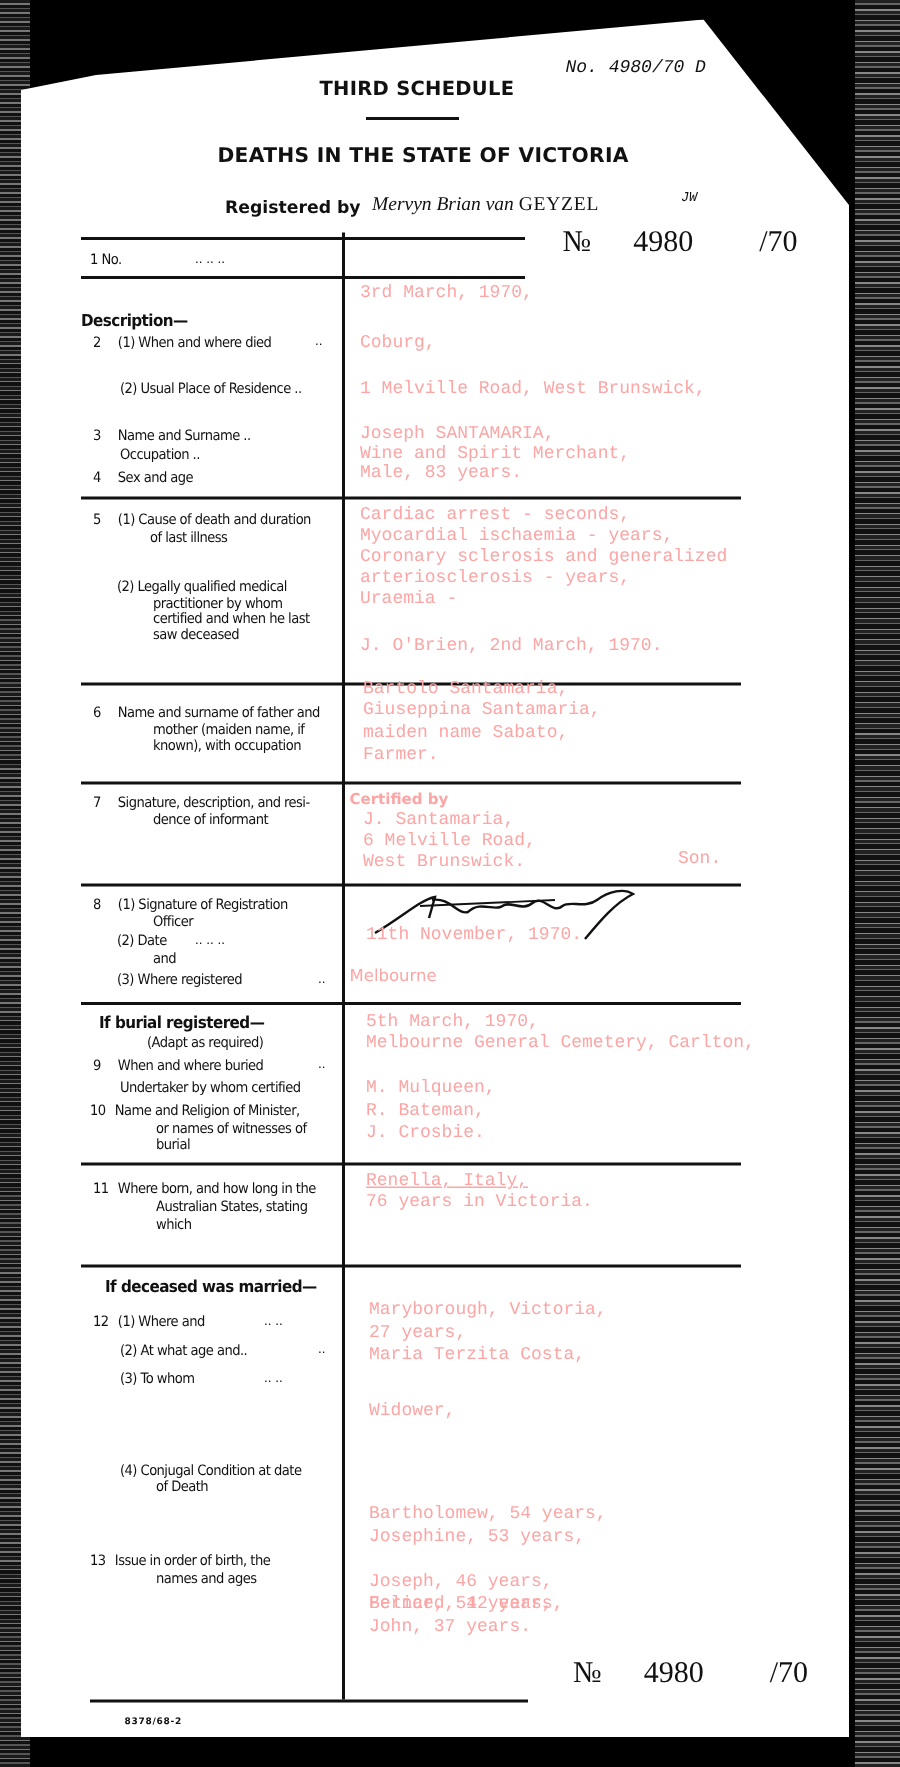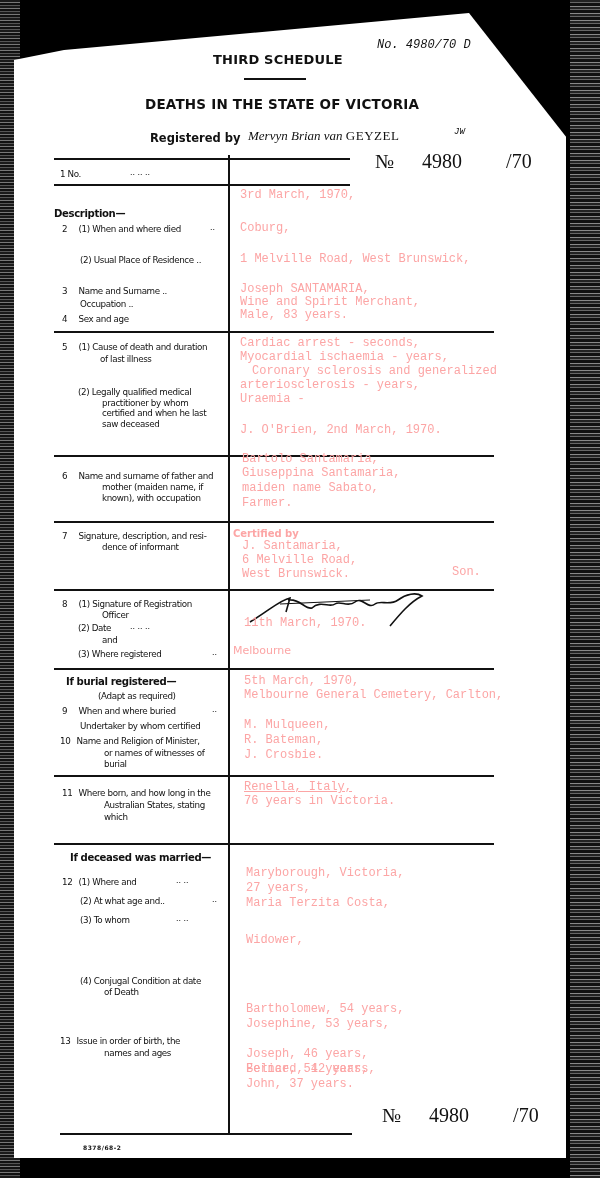--- a/index.html
+++ b/index.html
@@ -99,21 +99,21 @@
 <div class="val" style="left:240px;top:283px;">Joseph SANTAMARIA,</div>
 <div class="lbl" style="left:80px;top:298px;">Occupation ..</div>
 <div class="val" style="left:240px;top:296px;">Wine and Spirit Merchant,</div>
 <div class="lbl" style="left:62px;top:313px;"><span class="num">4</span><span>Sex and age</span></div>
 <div class="val" style="left:240px;top:309px;">Male, 83 years.</div>
 
 <div class="lbl" style="left:62px;top:341px;"><span class="num">5</span><span>(1) Cause of death and duration</span></div>
 <div class="lbl" style="left:100px;top:353px;">of last illness</div>
 <div class="val" style="left:240px;top:337px;">Cardiac arrest - seconds,</div>
 <div class="val" style="left:240px;top:351px;">Myocardial ischaemia - years,</div>
-<div class="val" style="left:252px;top:365px;">Coronary sclerosis and generalized</div>
+<div class="val" style="left:240px;top:365px;">Coronary sclerosis and generalized</div>
 <div class="val" style="left:240px;top:379px;">arteriosclerosis - years,</div>
 <div class="val" style="left:240px;top:393px;">Uraemia -</div>
 <div class="lbl" style="left:78px;top:386px;">(2) Legally  qualified  medical</div>
 <div class="lbl" style="left:102px;top:397px;">practitioner  by  whom</div>
 <div class="lbl" style="left:102px;top:407px;">certified and when he last</div>
 <div class="lbl" style="left:102px;top:418px;">saw deceased</div>
 <div class="val" style="left:240px;top:424px;">J. O'Brien, 2nd March, 1970.</div>
 
 <div class="val" style="left:242px;top:453px;">Bartolo Santamaria,</div>
 <div class="val" style="left:242px;top:467px;">Giuseppina Santamaria,</div>
@@ -135,21 +135,21 @@
 <div class="lbl" style="left:102px;top:609px;">Officer</div>
 <div class="lbl" style="left:78px;top:622px;">(2) Date</div>
 <div class="dots" style="left:130px;top:621px;">..        ..        ..</div>
 <div class="lbl" style="left:102px;top:634px;">and</div>
 <div class="lbl" style="left:78px;top:648px;">(3) Where registered</div>
 <div class="dots" style="left:212px;top:647px;">..</div>
 <svg class="signature" viewBox="0 0 200 40">
   <path d="M10 32 C 30 20, 40 10, 50 8 L 46 22 M 48 10 C 60 8, 65 20, 72 18 C 80 10, 90 18, 95 14 C 100 10, 108 18, 115 12 C 122 6, 128 20, 135 14 C 140 10, 150 16, 158 10 C 166 4, 176 2, 182 6 C 170 12, 160 24, 150 36" fill="none" stroke="#111" stroke-width="1.6"></path>
   <path d="M 40 14 L 130 10" fill="none" stroke="#111" stroke-width="1.2"></path>
 </svg>
-<div class="val" style="left:244px;top:617px;">11th March, 1970.</div>
+<div class="val" style="left:244px;top:617px;">11th November, 1970.</div>
 <div class="val sans" style="left:233px;top:644px;">Melbourne</div>
 
 <div class="lbl hdr" style="left:66px;top:676px;">If burial registered—</div>
 <div class="lbl" style="left:98px;top:690px;">(Adapt as required)</div>
 <div class="lbl" style="left:62px;top:705px;"><span class="num">9</span><span>When and where buried</span></div>
 <div class="dots" style="left:212px;top:704px;">..</div>
 <div class="lbl" style="left:80px;top:720px;">Undertaker by whom certified</div>
 <div class="val" style="left:244px;top:675px;">5th March, 1970,</div>
 <div class="val" style="left:244px;top:689px;">Melbourne General Cemetery, Carlton,</div>
 <div class="lbl" style="left:60px;top:735px;"><span class="num">10</span><span>Name and Religion of Minister,</span></div>

